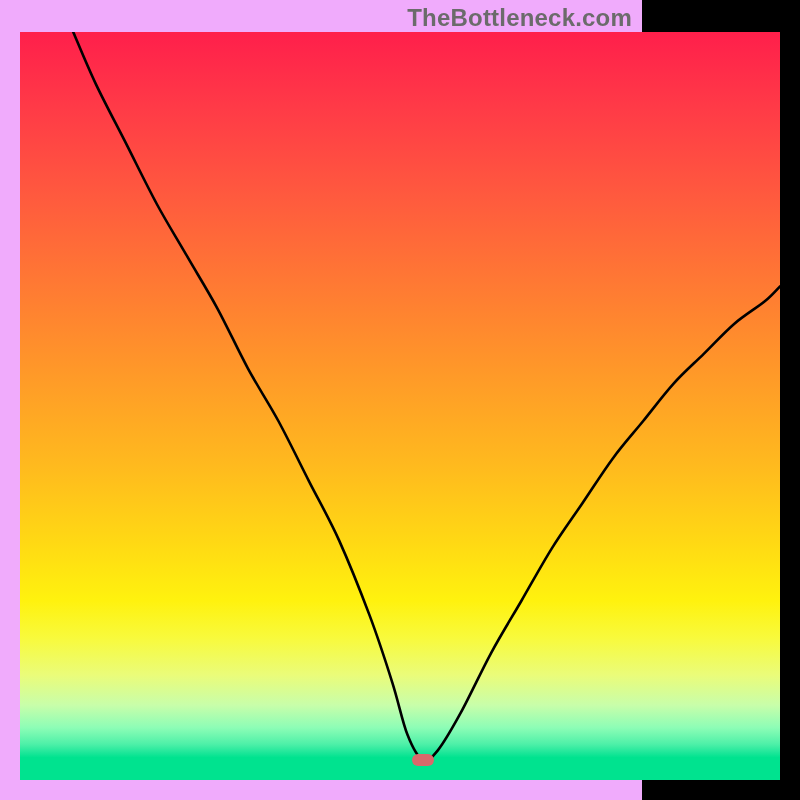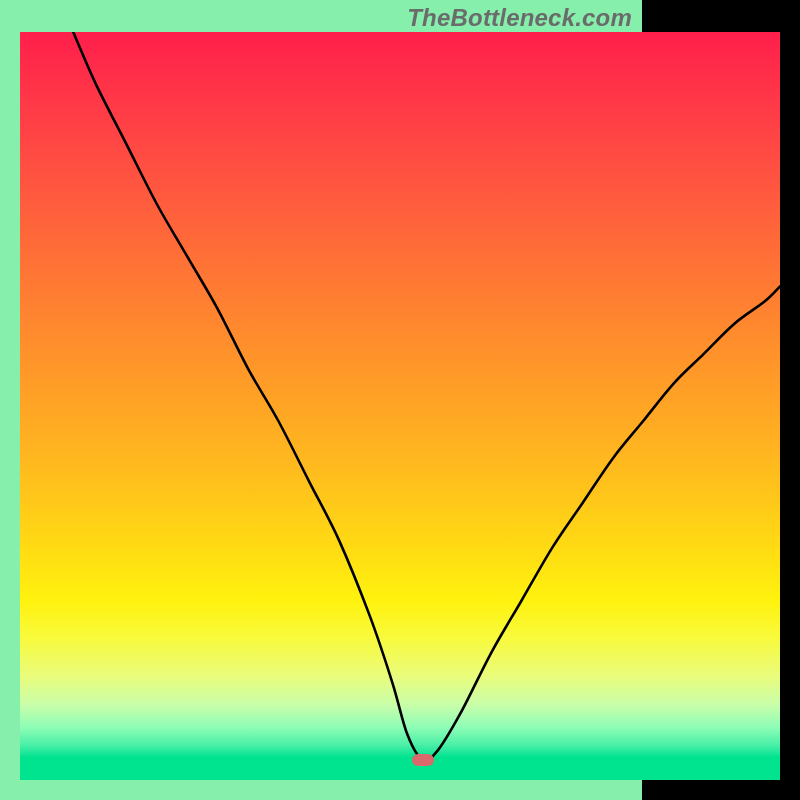--- a/index.html
+++ b/index.html
@@ -8,22 +8,21 @@
     width: 800px;
     height: 800px;
     background: #000;
     overflow: hidden;
     font-family: Arial, Helvetica, sans-serif;
   }
   .frame {
     position: relative;
     width: 642px;
     height: 800px;
-    background: #86efac;
-    font-style: italic;
+    background: #f0abfc;
   }
   .watermark {
     position: absolute;
     top: 4px;
     right: 10px;
     color: #6b6b6b;
     font-size: 24px;
     font-weight: 600;
     letter-spacing: 0.2px;
     user-select: none;

